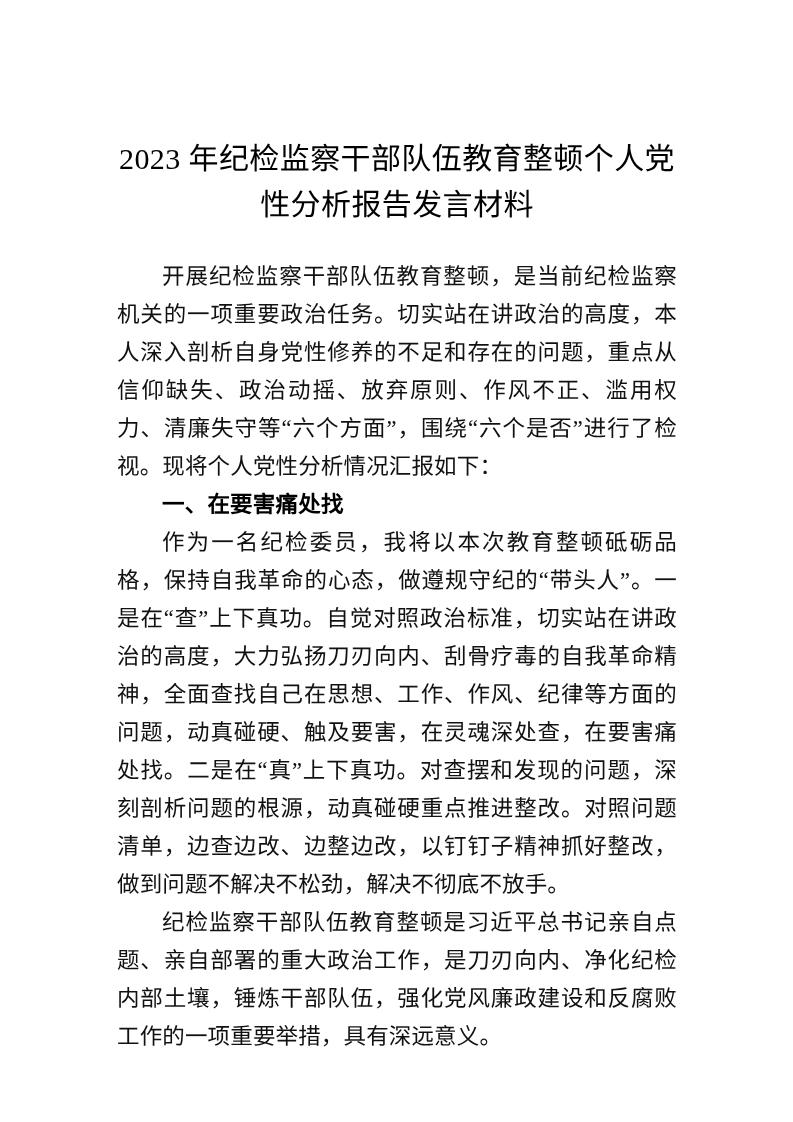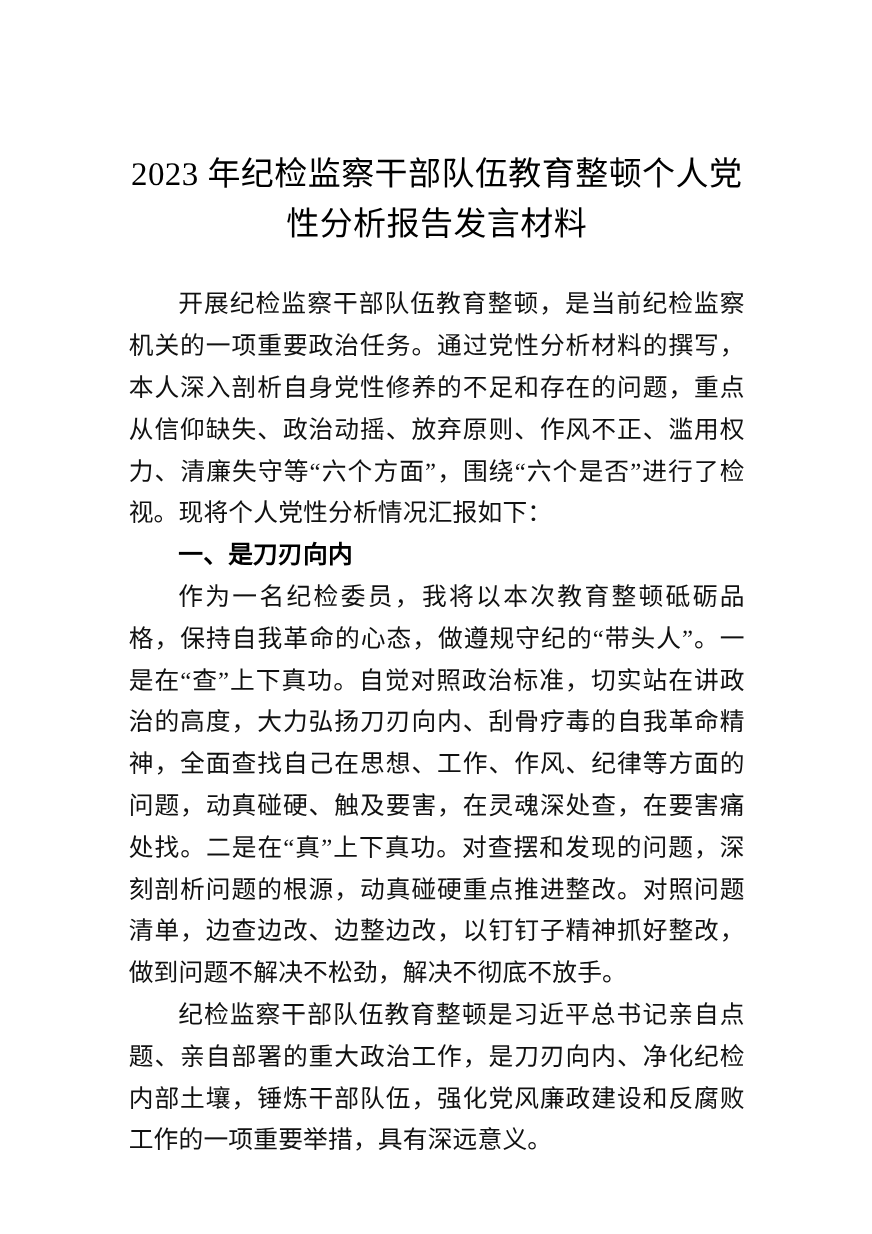--- a/index.html
+++ b/index.html
@@ -74,23 +74,23 @@
 <body>
 
 <div class="page">
 
   <div class="content">
 
     <h1 class="doc-title">2023 年纪检监察干部队伍教育整顿个人党性分析报告发言材料</h1>
 
     <div class="body-block">
 
-      <p class="para">开展纪检监察干部队伍教育整顿，是当前纪检监察机关的一项重要政治任务。通过党性分析材料的撰写，本人深入剖析自身党性修养的不足和存在的问题，重点从信仰缺失、政治动摇、放弃原则、作风不正、滥用权力、清廉失守等“六个方面”，围绕“六个是否”进行了检视。现将个人党性分析情况汇报如下：</p>
+      <p class="para">开展纪检监察干部队伍教育整顿，是当前纪检监察机关的一项重要政治任务。切实站在讲政治的高度，本人深入剖析自身党性修养的不足和存在的问题，重点从信仰缺失、政治动摇、放弃原则、作风不正、滥用权力、清廉失守等“六个方面”，围绕“六个是否”进行了检视。现将个人党性分析情况汇报如下：</p>
 
-      <h2 class="section-heading">一、是刀刃向内</h2>
+      <h2 class="section-heading">一、在要害痛处找</h2>
 
       <p class="para">作为一名纪检委员，我将以本次教育整顿砥砺品格，保持自我革命的心态，做遵规守纪的“带头人”。一是在“查”上下真功。自觉对照政治标准，切实站在讲政治的高度，大力弘扬刀刃向内、刮骨疗毒的自我革命精神，全面查找自己在思想、工作、作风、纪律等方面的问题，动真碰硬、触及要害，在灵魂深处查，在要害痛处找。二是在“真”上下真功。对查摆和发现的问题，深刻剖析问题的根源，动真碰硬重点推进整改。对照问题清单，边查边改、边整边改，以钉钉子精神抓好整改，做到问题不解决不松劲，解决不彻底不放手。</p>
 
       <p class="para">纪检监察干部队伍教育整顿是习近平总书记亲自点题、亲自部署的重大政治工作，是刀刃向内、净化纪检内部土壤，锤炼干部队伍，强化党风廉政建设和反腐败工作的一项重要举措，具有深远意义。</p>
 
     </div>
   </div>
 </div>
 
 </body></html>

